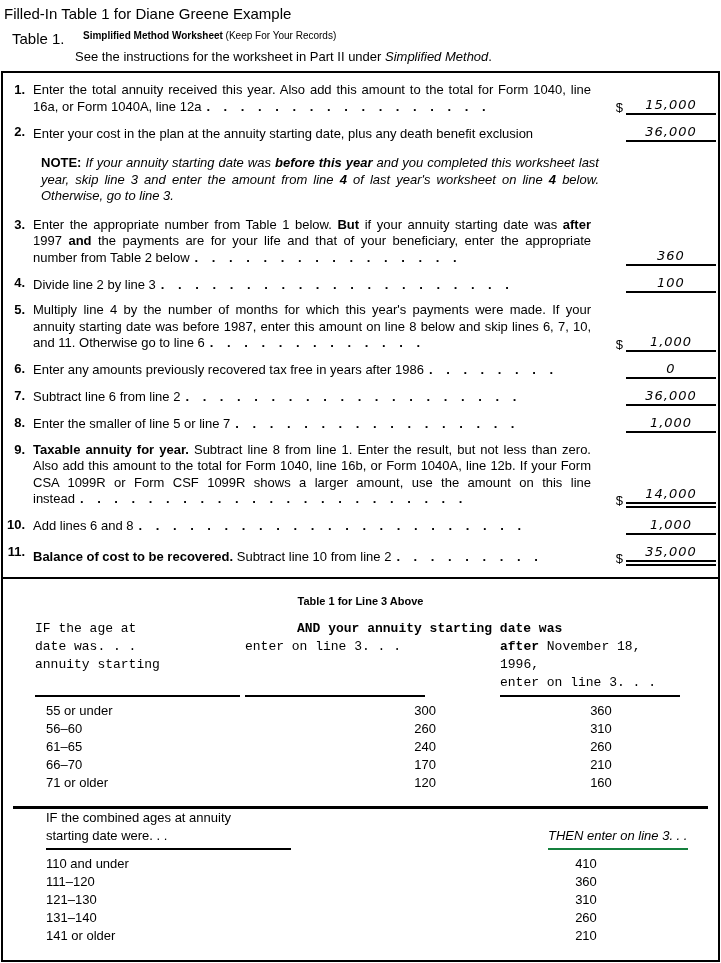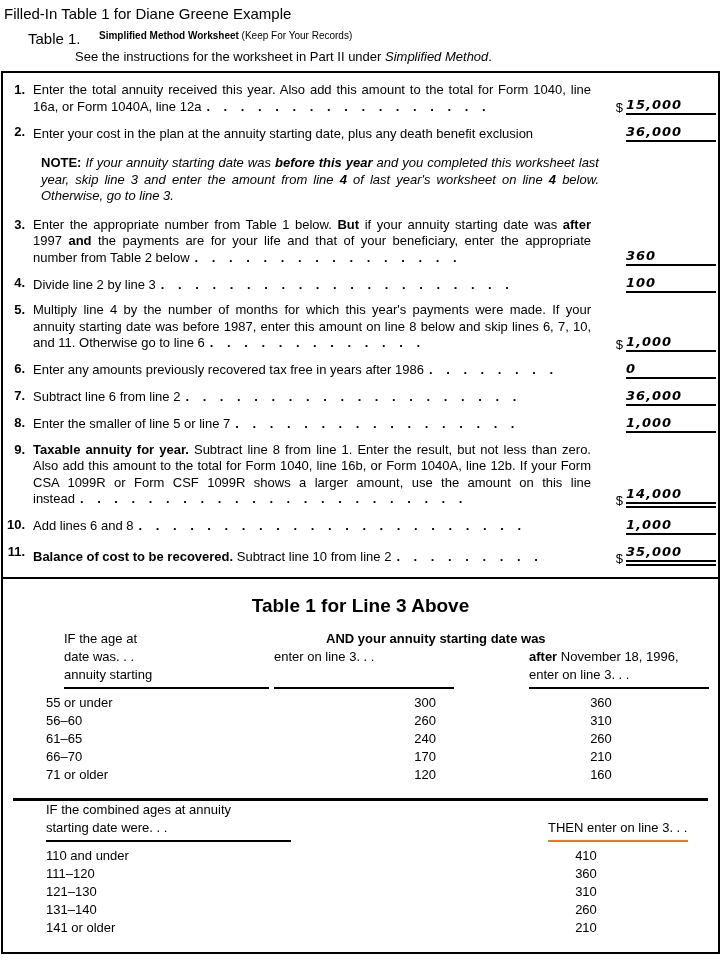--- a/index.html
+++ b/index.html
@@ -6,66 +6,66 @@
   html,body { background:#fff; }
   body {
     width:721px; height:963px; margin:0; overflow:hidden;
     color:#000; font-family:"Liberation Sans", sans-serif; font-size:13px;
   }
   .b { font-weight:bold; }
   .i { font-style:italic; }
 
   
   .hdr-title { font-size:15px; padding:5px 0 0 4px; }
-  .hdr-row { display:flex; padding-left:12px; margin-top:8px;margin-left:16px; }
+  .hdr-row { display:flex; padding-left:12px; margin-top:8px; }
   .hdr-label { font-size:15px; width:71px; }
   .hdr-main { font-size:10px; }
   .hdr-main .t { font-weight:bold; }
   .hdr-sub { font-size:13px; margin:2px 0 0 75px; }
 
   
   .main-box { margin:7px 1px 0 1px; border:2px solid #000; }
 
   
   .ws { padding:9px 0 2px 0; border-bottom:2px solid #000; }
   .wline { display:flex; align-items:flex-end; margin:0 2px 9px 0; }
   .wnum { width:30px; min-width:30px; font-weight:bold; text-align:right;
           padding-right:8px; align-self:flex-start; line-height:16.5px; }
   .wtext { width:558px; min-width:558px; text-align:justify; line-height:16.5px; overflow:hidden; }
   .leader { letter-spacing:5px; margin-left:5px; font-weight:bold; white-space:nowrap; }
   .wamt { display:flex; align-items:flex-end; justify-content:flex-end; flex:1; }
   .dollar { margin-right:3px; }
-  .vbox { width:90px; border-bottom:2px solid #000; height:18px;font-weight:bold; }
+  .vbox { width:90px; text-align:center; border-bottom:2px solid #000; height:18px; }
   .vbox.u-double { border-bottom:6px double #000; height:22px; }
   .val { font-family:"DejaVu Sans", sans-serif; font-style:italic; font-size:13px; letter-spacing:1px; }
   .wnote { margin:13px 2px 12px 38px; width:558px; text-align:justify; line-height:16.5px; }
 
   
-  .t-title { text-align:center; font-weight:bold; font-size:19px; }
+  .t-title { text-align:center; font-weight:bold; font-size:11px; }
   .t1-title { margin:16px 0 13px 0; }
   .t2-title { margin:15px 0 6px 0; }
-  .t1-head { display:flex; padding-left:61px; line-height:18px; }
+  .t1-head { display:flex; padding-left:32px; line-height:18px;font-family:Liberation Mono, monospace; }
   .t1-col1h { width:205px; border-bottom:2px solid #000; padding-bottom:3px; }
   .t1-col23 { margin-left:5px; }
   .span-h { font-weight:bold; padding-left:52px; }
   .t1-subhead { display:flex; }
   .t1-col2h { width:180px; border-bottom:2px solid #000; padding-bottom:3px; }
   .t1-gap { width:75px; }
   .t1-col3h { width:180px; border-bottom:2px solid #000; padding-bottom:3px; }
   .t1-rows { margin-top:5px; margin-bottom:14px; }
   .t1-row { display:flex; padding-left:43px; line-height:18px; }
   .t1-age { width:210px; }
   .t1-v1 { width:180px; text-align:right; }
   .t1-sp { width:75px; }
   .t1-v2 { width:180px; text-align:center; }
   .t-divider { margin:0 10px; border-top:3px solid #000; }
   .t2-head { display:flex; padding-left:43px; line-height:18px; align-items:flex-end;gap:32px; }
   .t2-col1 { width:470px; }
   .t2-col1-in { width:245px; border-bottom:2px solid #000; padding-bottom:3px; }
-  .t2-col2 { width:140px; border-bottom:2px solid #f97316; padding-bottom:3px; }
+  .t2-col2 { width:140px; border-bottom:2px solid #15803d; padding-bottom:3px;font-style:italic; }
   .t2-rows { margin-top:5px; padding-bottom:15px; }
   .t2-row { display:flex; padding-left:43px; line-height:18px; }
   .t2-ages { width:470px; }
   .t2-val { width:140px; text-align:center; }
 </style>
 </head>
 <body>
 
 <div>
 

